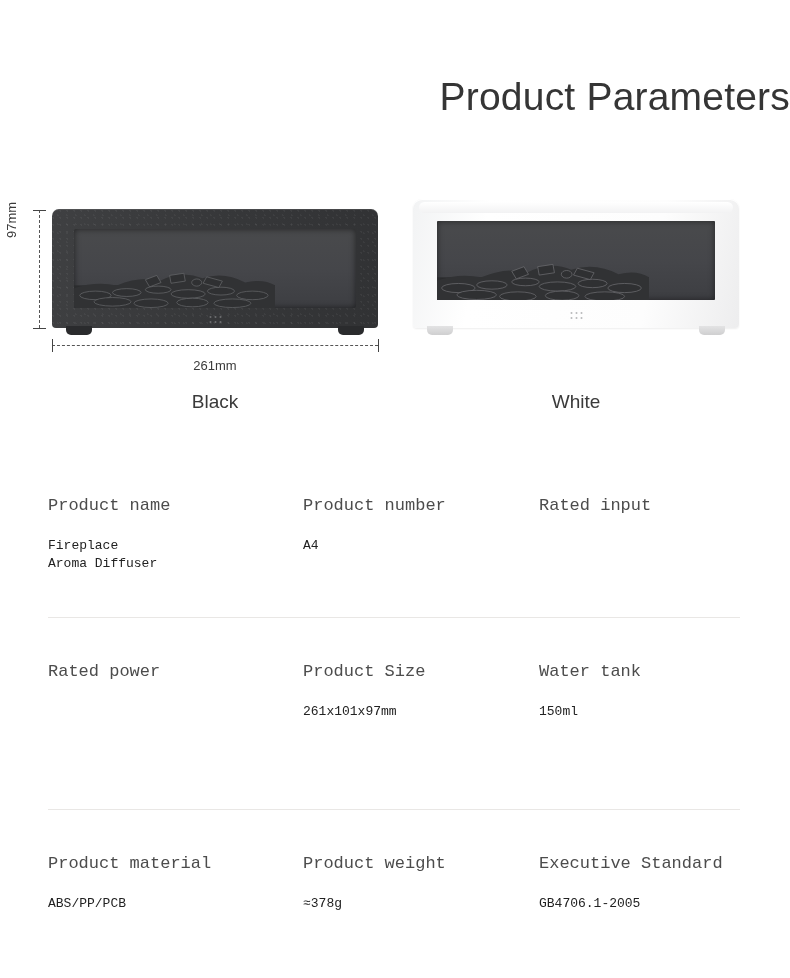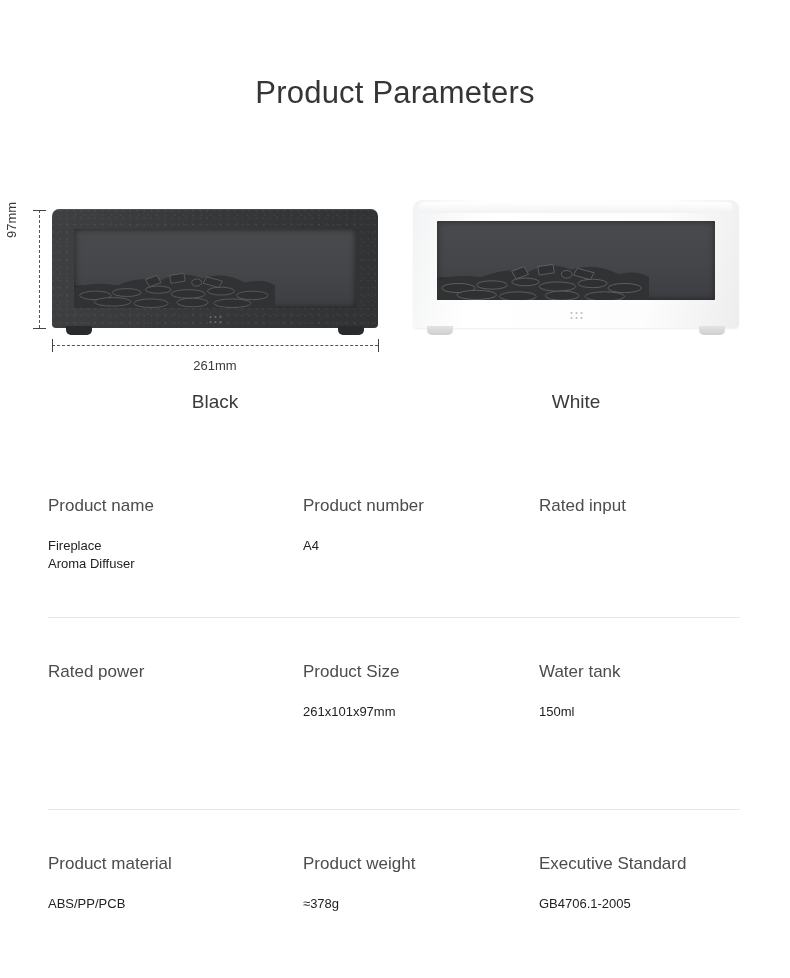--- a/index.html
+++ b/index.html
@@ -15,22 +15,22 @@
     color: #333333;
     overflow: hidden;
   }
 
   
   .page-title {
     position: absolute;
     top: 76px;
     left: 0;
     width: 790px;
-    text-align: center;
-    font-size: 31px;
+    text-align: right;
+    font-size: 39px;
     font-weight: 400;
     letter-spacing: 0.2px;
     color: #353535;
     line-height: 1.1;
   }
 
   
   .showcase {
     position: absolute;
     top: 0;
@@ -193,20 +193,21 @@
   .specs {
     position: absolute;
     top: 495px;
     left: 48px;
     width: 700px;
   }
   .spec-row {
     position: relative;
     display: flex;
     min-height: 122px;
+    font-family: Liberation Mono, monospace;
   }
   .spec-row.row-2, .spec-row.row-3 { min-height: 148px; margin-top: 43px; }
   .spec-cell {
     box-sizing: border-box;
     padding-right: 12px;
   }
   .spec-cell.c1 { width: 255px; }
   .spec-cell.c2 { width: 236px; }
   .spec-cell.c3 { width: 209px; }
   .spec-label {

